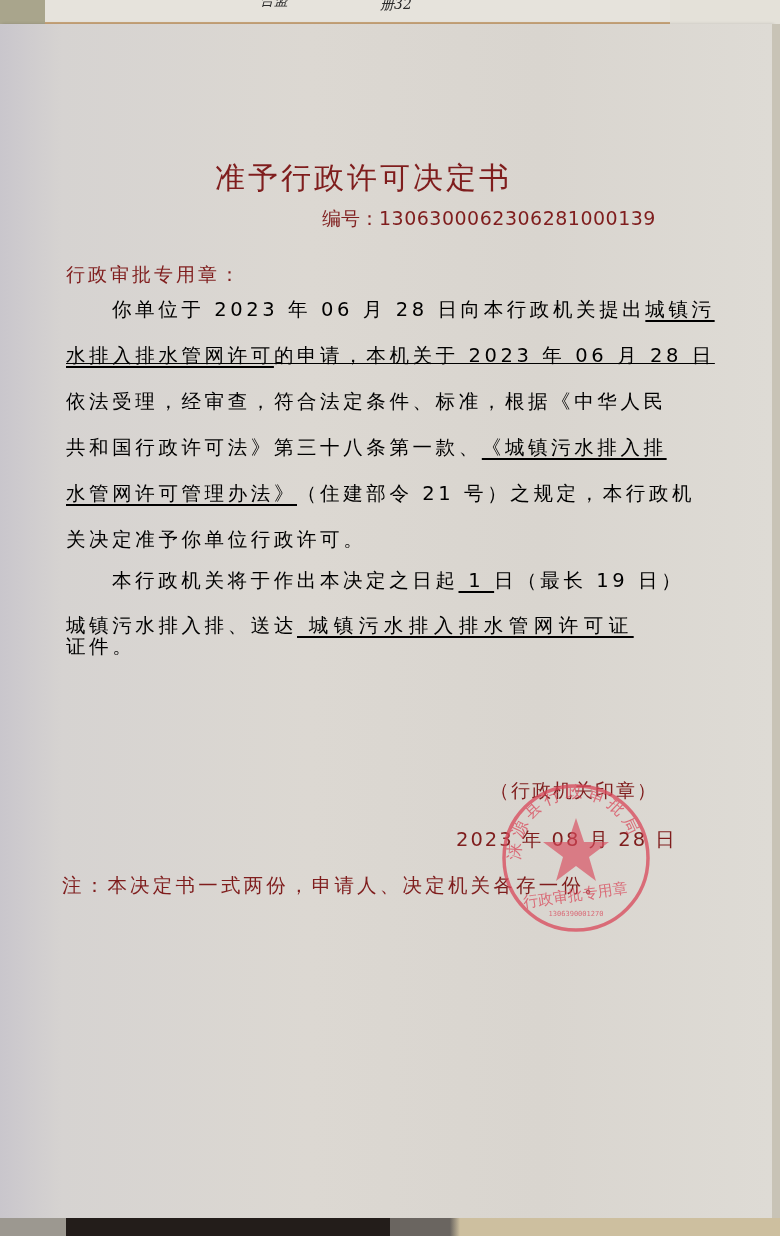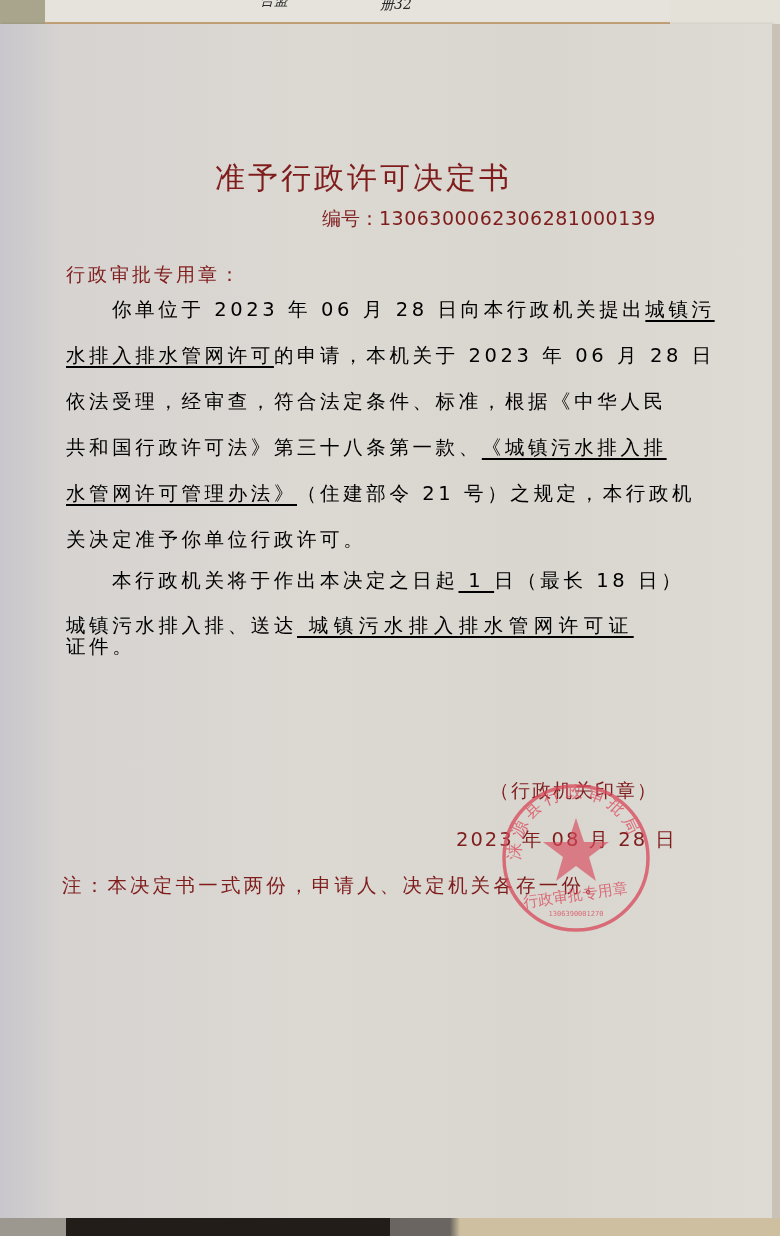--- a/index.html
+++ b/index.html
@@ -71,34 +71,34 @@
 
 <div class="doc-text docno">
   <span>编号：</span><span class="num">130630006230628100013​9</span>
 </div>
 
 <div class="doc-text recipient">行政审批专用章：</div>
 
 <div class="para-line" style="left:112px; top:296px;">
   <span>你单位于 2023 年 06 月 28 日向本行政机关提出</span><span class="u">城镇污</span>
 </div>
-<div class="para-line" style="left:66px; top:342px;">
+<div class="para-line" style="left:66px; top:342px;text-decoration:underline;">
   <span class="u">水排入排水管网许可</span><span>的申请，本机关于 2023 年 06 月 28 日</span>
 </div>
 <div class="para-line" style="left:66px; top:388px;">依法受理，经审查，符合法定条件、标准，根据《中华人民</div>
 <div class="para-line" style="left:66px; top:434px;">
   <span>共和国行政许可法》第三十八条第一款、</span><span class="u">《城镇污水排入排</span>
 </div>
 <div class="para-line" style="left:66px; top:480px;">
   <span class="u">水管网许可管理办法》</span><span>（住建部令 21 号）之规定，本行政机</span>
 </div>
 <div class="para-line" style="left:66px; top:526px;">关决定准予你单位行政许可。</div>
 
 <div class="para-line" style="left:112px; top:567px;">
-  <span>本行政机关将于作出本决定之日起</span><span class="u" style="white-space:pre;"> 1 </span><span>日（最长 18 日）</span>
+  <span>本行政机关将于作出本决定之日起</span><span class="u" style="white-space:pre;"> 1 </span><span>日（最长 19 日）</span>
 </div>
 <div class="para-line" style="left:66px; top:612px;">
   <span>城镇污水排入排、送达</span><span class="u" style="white-space:pre; letter-spacing:5.5px;"> 城镇污水排入排水管网许可证</span>
 </div>
 <div class="para-line" style="left:66px; top:633px;text-align:right;">证件。</div>
 
 <div class="doc-text stamp-note">（行政机关印章）</div>
 <div class="doc-text sign-date">2023 年 08 月 28 日</div>
 <div class="doc-text note">注：本决定书一式两份，申请人、决定机关各存一份。</div>
 

